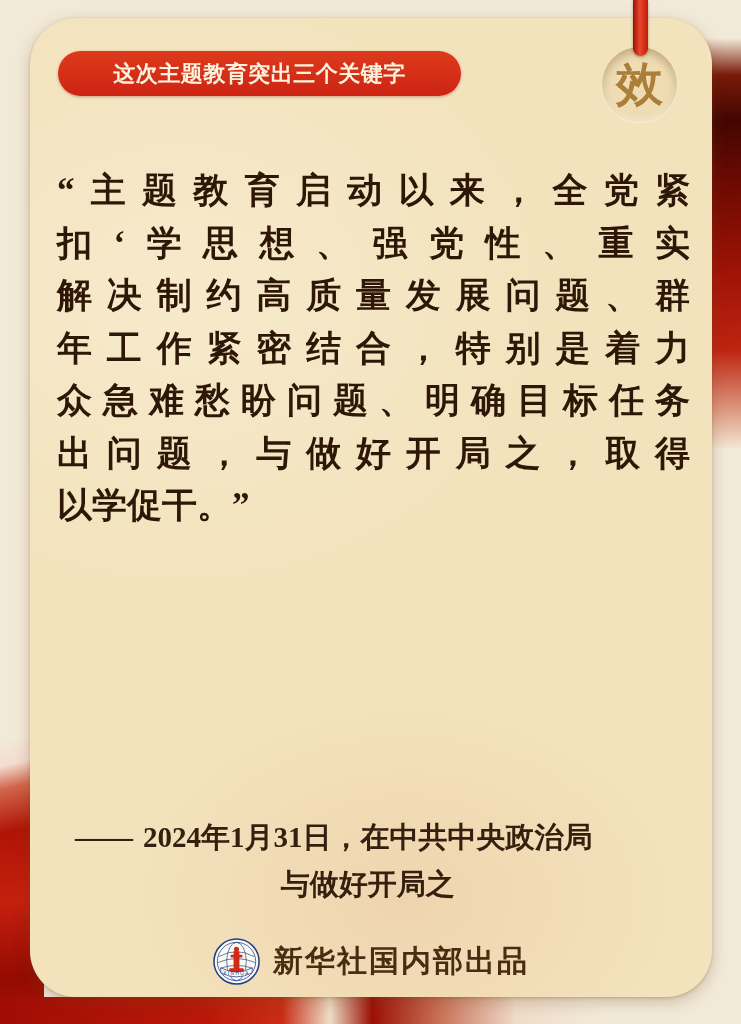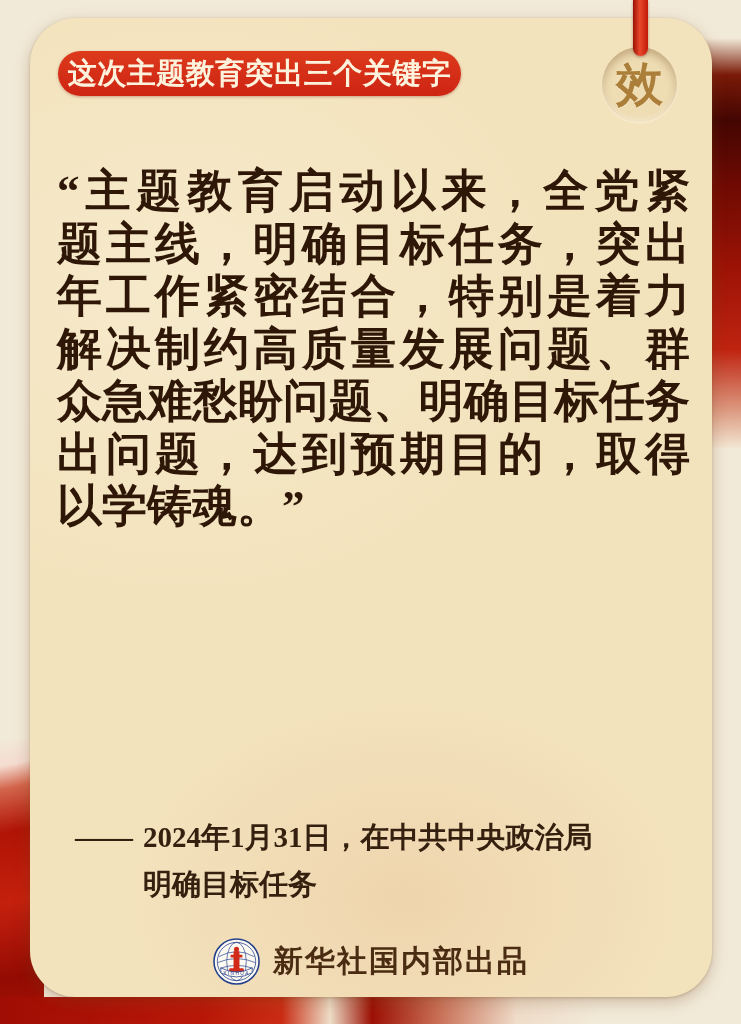--- a/index.html
+++ b/index.html
@@ -45,21 +45,21 @@
   
   .banner{
     position:absolute;left:28px;top:33px;width:403px;height:45px;
     border-radius:23px;
     background:linear-gradient(180deg,#dd3a1c,var(--banner-red,#cd2413));
     box-shadow:0 1px 3px rgba(120,20,5,.35);
     display:flex;align-items:center;justify-content:center;
   }
   .banner span{
     color:var(--banner-text,#fdf3dd);
-    font-size:29px;font-weight:700;letter-spacing:.5px;white-space:nowrap;
+    font-size:22px;font-weight:700;letter-spacing:.5px;white-space:nowrap;
   }
 
   
   .string{
     position:absolute;left:633px;top:0;width:15px;height:56px;z-index:6;
     background:linear-gradient(90deg,#9b1004,#e8482b 45%,#c21a0a);
     border-radius:0 0 8px 8px;
     box-shadow:0 1px 3px rgba(90,20,5,.4);
   }
   .medallion{
@@ -71,34 +71,34 @@
   }
   .medallion-char{
     color:var(--gold,#ab7f39);font-size:47px;font-weight:700;line-height:1;
     text-shadow:0 1px 1px rgba(255,245,220,.5);
   }
 
   
   .quote{
     position:absolute;left:27px;top:147px;width:633px;
     color:var(--quote-text,#2f1708);
-    font-size:45px;font-weight:700;line-height:52.5px;
+    font-size:35px;font-weight:700;line-height:52.5px;
   }
   .quote-line{text-align:justify;text-align-last:justify;white-space:nowrap;}
   .quote-line.last{text-align-last:left;}
 
   
   .attribution{
     position:absolute;left:45px;top:796px;
     display:flex;gap:10px;
     color:var(--attr-text,#35200f);
     font-size:29px;font-weight:700;line-height:47px;
   }
   .attribution .dash{white-space:nowrap;}
-  .attr-lines{display:block;}
+  .attr-lines{display:block;text-align:center;}
   .attr-line{display:block;white-space:nowrap;}
 
   
   .footer{
     position:absolute;left:0;top:920px;width:100%;
     display:flex;align-items:center;justify-content:center;gap:13px;
   }
   .footer .logo{width:47px;height:47px;display:block;}
   .footer .logo svg{display:block;width:100%;height:100%;}
   .publisher{
@@ -121,33 +121,33 @@
     <div class="banner">
       <span>这次主题教育突出三个关键字</span>
     </div>
 
     <div class="medallion">
       <span class="medallion-char">效</span>
     </div>
 
     <div class="quote">
         <div class="quote-line">“主题教育启动以来，全党紧</div>
-        <div class="quote-line">题主线，明确目标任务，突出</div>
+        <div class="quote-line">扣‘学思想、强党性、重实</div>
+        <div class="quote-line">解决制约高质量发展问题、群</div>
         <div class="quote-line">年工作紧密结合，特别是着力</div>
-        <div class="quote-line">解决制约高质量发展问题、群</div>
         <div class="quote-line">众急难愁盼问题、明确目标任务</div>
-        <div class="quote-line">出问题，达到预期目的，取得</div>
-        <div class="quote-line last">以学铸魂。”</div>
+        <div class="quote-line">出问题，与做好开局之，取得</div>
+        <div class="quote-line last">以学促干。”</div>
       </div>
 
     <div class="attribution">
       <span class="dash">——</span>
       <span class="attr-lines">
         <span class="attr-line">2024年1月31日，在中共中央政治局</span>
-        <span class="attr-line">明确目标任务</span>
+        <span class="attr-line">与做好开局之</span>
       </span>
     </div>
 
     <div class="footer">
       <span class="logo">
         <svg viewBox="0 0 48 48" xmlns="http://www.w3.org/2000/svg" aria-hidden="true">
           <circle cx="24" cy="24" r="23" fill="#fdfaf2" stroke="#25418c" stroke-width="1.6"></circle>
           <circle cx="24" cy="24" r="19.6" fill="none" stroke="#25418c" stroke-width="0.8"></circle>
           <path d="M6 19 Q24 9 42 19" stroke="#25418c" fill="none" stroke-width="0.7"></path>
           <path d="M5 25 Q24 17 43 25" stroke="#25418c" fill="none" stroke-width="0.7"></path>

